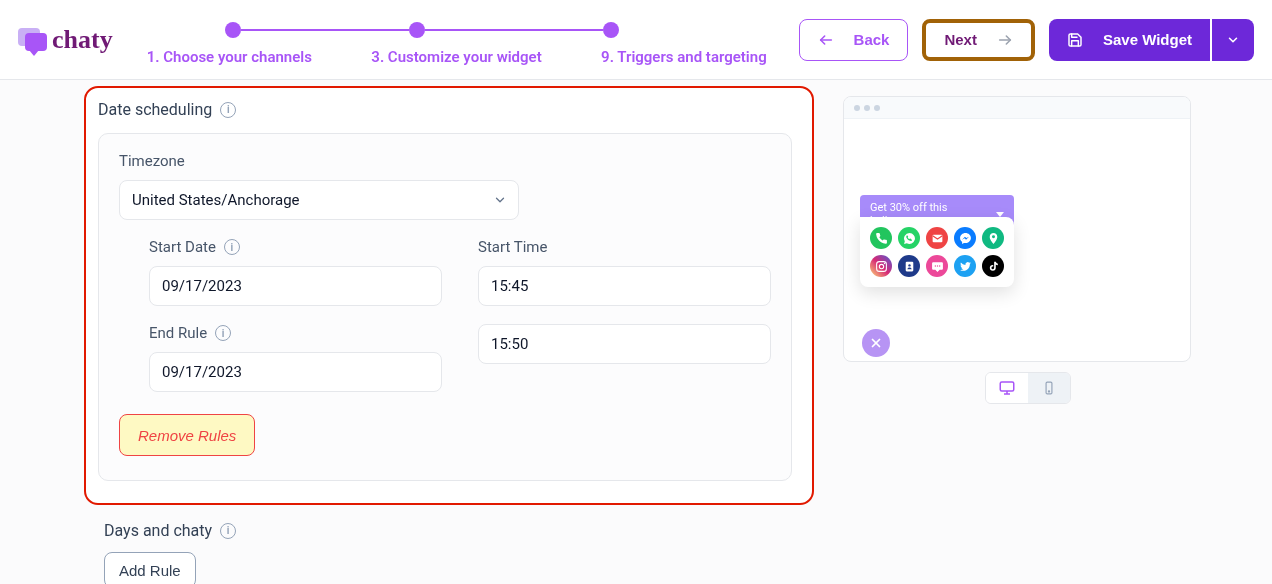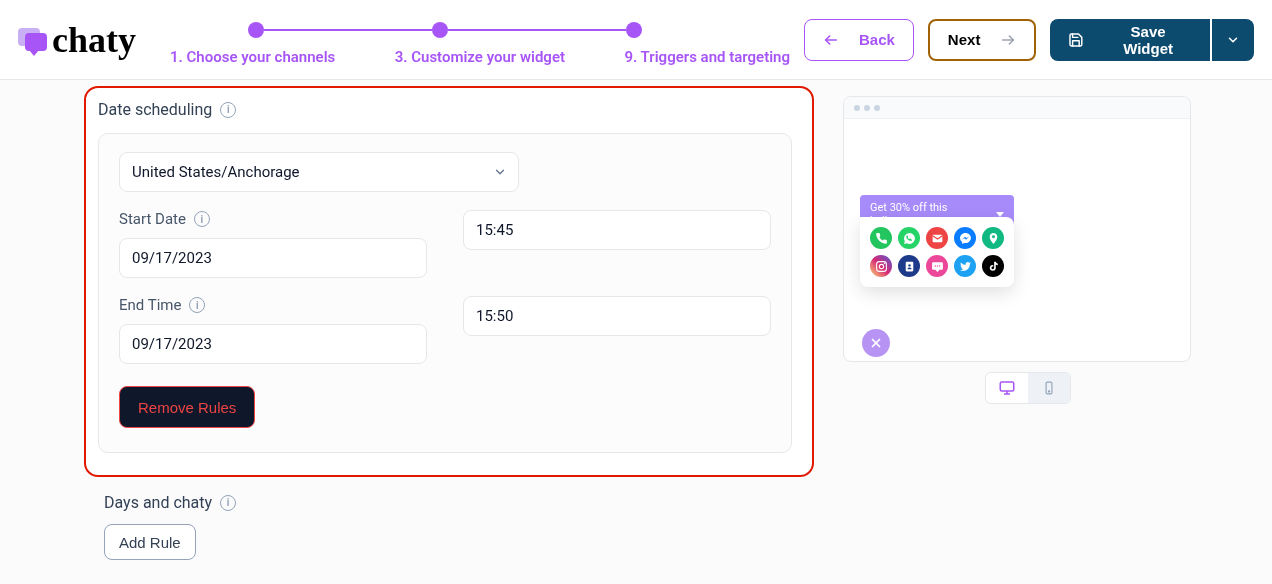--- a/index.html
+++ b/index.html
@@ -3,50 +3,50 @@
 <meta charset="utf-8">
 <style>
   * { box-sizing: border-box; margin: 0; padding: 0; }
   html, body { width: 1272px; height: 584px; font-family: -apple-system, BlinkMacSystemFont, "Segoe UI", Roboto, Arial, sans-serif; background: #fff; color: #334155; }
   .topbar { height: 80px; border-bottom: 1px solid #e5e7eb; display: flex; align-items: center; padding: 0 18px; gap: 14px; }
   .logo { display: flex; align-items: center; gap: 6px; }
   .logo-mark { width: 28px; height: 24px; position: relative; }
   .logo-mark .back { position: absolute; left: 0; top: 0; width: 22px; height: 18px; background: #c9b0f5; border-radius: 4px; }
   .logo-mark .front { position: absolute; left: 7px; top: 5px; width: 22px; height: 18px; background: #a855f7; border-radius: 4px; }
   .logo-mark .front:after { content:""; position:absolute; left:4px; bottom:-5px; width:0; height:0; border-left:5px solid transparent; border-right:5px solid transparent; border-top:6px solid #a855f7; }
-  .logo-text { font-family: "Brush Script MT","Segoe Script",cursive; font-size: 36px; color: #000000; font-weight: 700; line-height: 1; }
+  .logo-text { font-family: "Brush Script MT","Segoe Script",cursive; font-size: 26px; color: #701a75; font-weight: 700; line-height: 1; }
   .step-dot { width: 16px; height: 16px; border-radius: 50%; background: #a855f7; }
   .step-line { height: 2px; background: #a855f7; flex: 0 0 auto; }
   .step-line.w1 { width: 168px; }
   .step-line.w2 { width: 178px; }
   .step-label { font-size: 15px; color: #a855f7; font-weight: 600; white-space: nowrap; }
   .steps-outer { display:flex; flex-direction:column; align-items:flex-start; flex:1; margin-left:20px; padding-top:8px;}
   .steps-row { display:flex; align-items:center; }
   .steps-labels { display:flex; justify-content:space-between; margin-top:10px; }
   .btn { height: 42px; padding: 0 18px; border-radius: 8px; font-size: 15px; font-weight: 600; display: inline-flex; align-items: center; gap: 20px; cursor: pointer; background:#fff; }
   .btn.outlined-purple { border: 1px solid #a855f7; color: #a855f7; }
-  .btn.outlined-gray { border: 2px solid #a16207; color: #000000; }
-  .btn.solid-purple { background: #0c4a6e; color: #fff; border: none; }
+  .btn.outlined-gray { border: 4px solid #a16207; color: #701a75; }
+  .btn.solid-purple { background: #6d28d9; color: #fff; border: none; }
   .btn.icon-only { padding: 0 14px; }
   .save-group { display:flex; gap:0; }
   .save-group .btn.solid-purple:first-child { border-top-right-radius:0; border-bottom-right-radius:0; }
   .save-group .btn.solid-purple:last-child { border-top-left-radius:0; border-bottom-left-radius:0; margin-left:2px; }
   .main { display:flex; padding: 0 0 0 0; height: calc(584px - 80px); background:#fbfbfc; }
   .left-col { width: 835px; padding: 0 0 0 0; }
   .highlight-card { margin: 6px 0 0 84px; width: 730px; border: 2.5px solid #e11900; border-radius: 14px; padding: 12px 20px 22px 12px; background:#fff; }
   .section-title-row { display:flex; align-items:center; gap:8px; color:#334155; font-size:16px; }
   .info-icon { width:16px; height:16px; border:1.5px solid #94a3b8; border-radius:50%; display:inline-flex; align-items:center; justify-content:center; font-size:10px; color:#94a3b8; font-weight:700; }
   .field-card { margin-top: 14px; border:1px solid #e5e7eb; border-radius:10px; padding: 18px 20px 24px; background:#fcfcfd; }
   .label { font-size:15px; color:#475569; margin-bottom:10px; display:flex; align-items:center; gap:8px; }
   .input, .select { width: 100%; height: 40px; border:1px solid #e5e7eb; border-radius:8px; padding: 0 12px; font-size:15px; color:#0f172a; background:#fff; font-family:inherit; }
   .select-wrap { position:relative; width:400px; }
   .select-caret { position:absolute; right:12px; top:50%; transform:translateY(-50%); color:#64748b; pointer-events:none; }
-  .row { display:flex; gap:36px; margin-top:18px; }
+  .row { display:flex; gap:36px; margin-top:18px;margin-left:30px; }
   .col { flex:1; }
-  .remove-btn { margin-top:22px; border:1.5px solid #ef4444; color:#ef4444; background:#0f172a; height:42px; padding:0 18px; border-radius:8px; font-size:15px; font-weight:500; cursor:pointer; }
+  .remove-btn { margin-top:22px; border:1.5px solid #ef4444; color:#ef4444; background:#fef9c3; height:42px; padding:0 18px; border-radius:8px; font-size:15px; font-weight:500; cursor:pointer;font-style:italic; }
   .days-section { margin: 16px 0 0 104px; }
   .add-rule-btn { margin-top:12px; border:1.5px solid #94a3b8; color:#334155; background:#fff; height:36px; padding:0 14px; border-radius:8px; font-size:15px; cursor:pointer; }
   .right-col { flex:1; padding: 16px 60px 0 8px; }
   .preview-card { width:348px; height:266px; border:1px solid #e5e7eb; border-radius:8px; background:#fff; position:relative; padding:0; overflow:hidden; }
   .preview-topbar { height:22px; background:#f8fafc; border-bottom:1px solid #eef2f6; display:flex; align-items:center; gap:4px; padding-left:10px; }
   .tb-dot { width:6px; height:6px; border-radius:50%; background:#cbd5e1; }
   .cta { position:absolute; left:16px; top:98px; background:#a78bfa; color:#fff; font-size:12px; padding:6px 10px; border-radius:4px 4px 0 0; display:flex; align-items:center; gap:4px; width:154px;}
   .cta-caret { width:0;height:0;border-left:4px solid transparent;border-right:4px solid transparent;border-top:5px solid #fff; }
   .channel-panel { position:absolute; left:16px; top:120px; width:154px; background:#fff; border-radius:0 8px 8px 8px; box-shadow:0 6px 18px rgba(0,0,0,0.12); padding:10px 10px 10px 10px; display:flex; flex-wrap:wrap; gap:6px; }
   .ch { width:22px; height:22px; border-radius:50%; display:flex; align-items:center; justify-content:center; }
@@ -122,46 +122,50 @@
 
   <div class="left-col">
 
     <div class="highlight-card">
       <div class="section-title-row">
         <span>Date scheduling</span>
         <span class="info-icon">i</span>
       </div>
 
       <div class="field-card">
+        <div class="label">Timezone</div>
         <div class="select-wrap">
           <input class="input" readonly="" value="United States/Anchorage" style="">
           <span class="select-caret">
             <svg width="14" height="14" viewBox="0 0 24 24" fill="none" stroke="#64748b" stroke-width="2.2" stroke-linecap="round" stroke-linejoin="round">
                 <polyline points="6 9 12 15 18 9"></polyline>
               </svg>
           </span>
         </div>
 
         <div class="row">
           <div class="col">
             <div class="label">
               <span>Start Date</span>
               <span class="info-icon">i</span>
             </div>
             <input class="input" value="09/17/2023" style="">
           </div>
           <div class="col">
+            <div class="label">
+              <span>Start Time</span>
+            </div>
             <input class="input" value="15:45" style="">
           </div>
         </div>
 
         <div class="row">
           <div class="col">
             <div class="label">
-              <span>End Time</span>
+              <span>End Rule</span>
               <span class="info-icon">i</span>
             </div>
             <input class="input" value="09/17/2023" style="">
           </div>
           <div class="col">
             <input class="input" value="15:50" style="">
           </div>
         </div>
 
         <button class="remove-btn">

